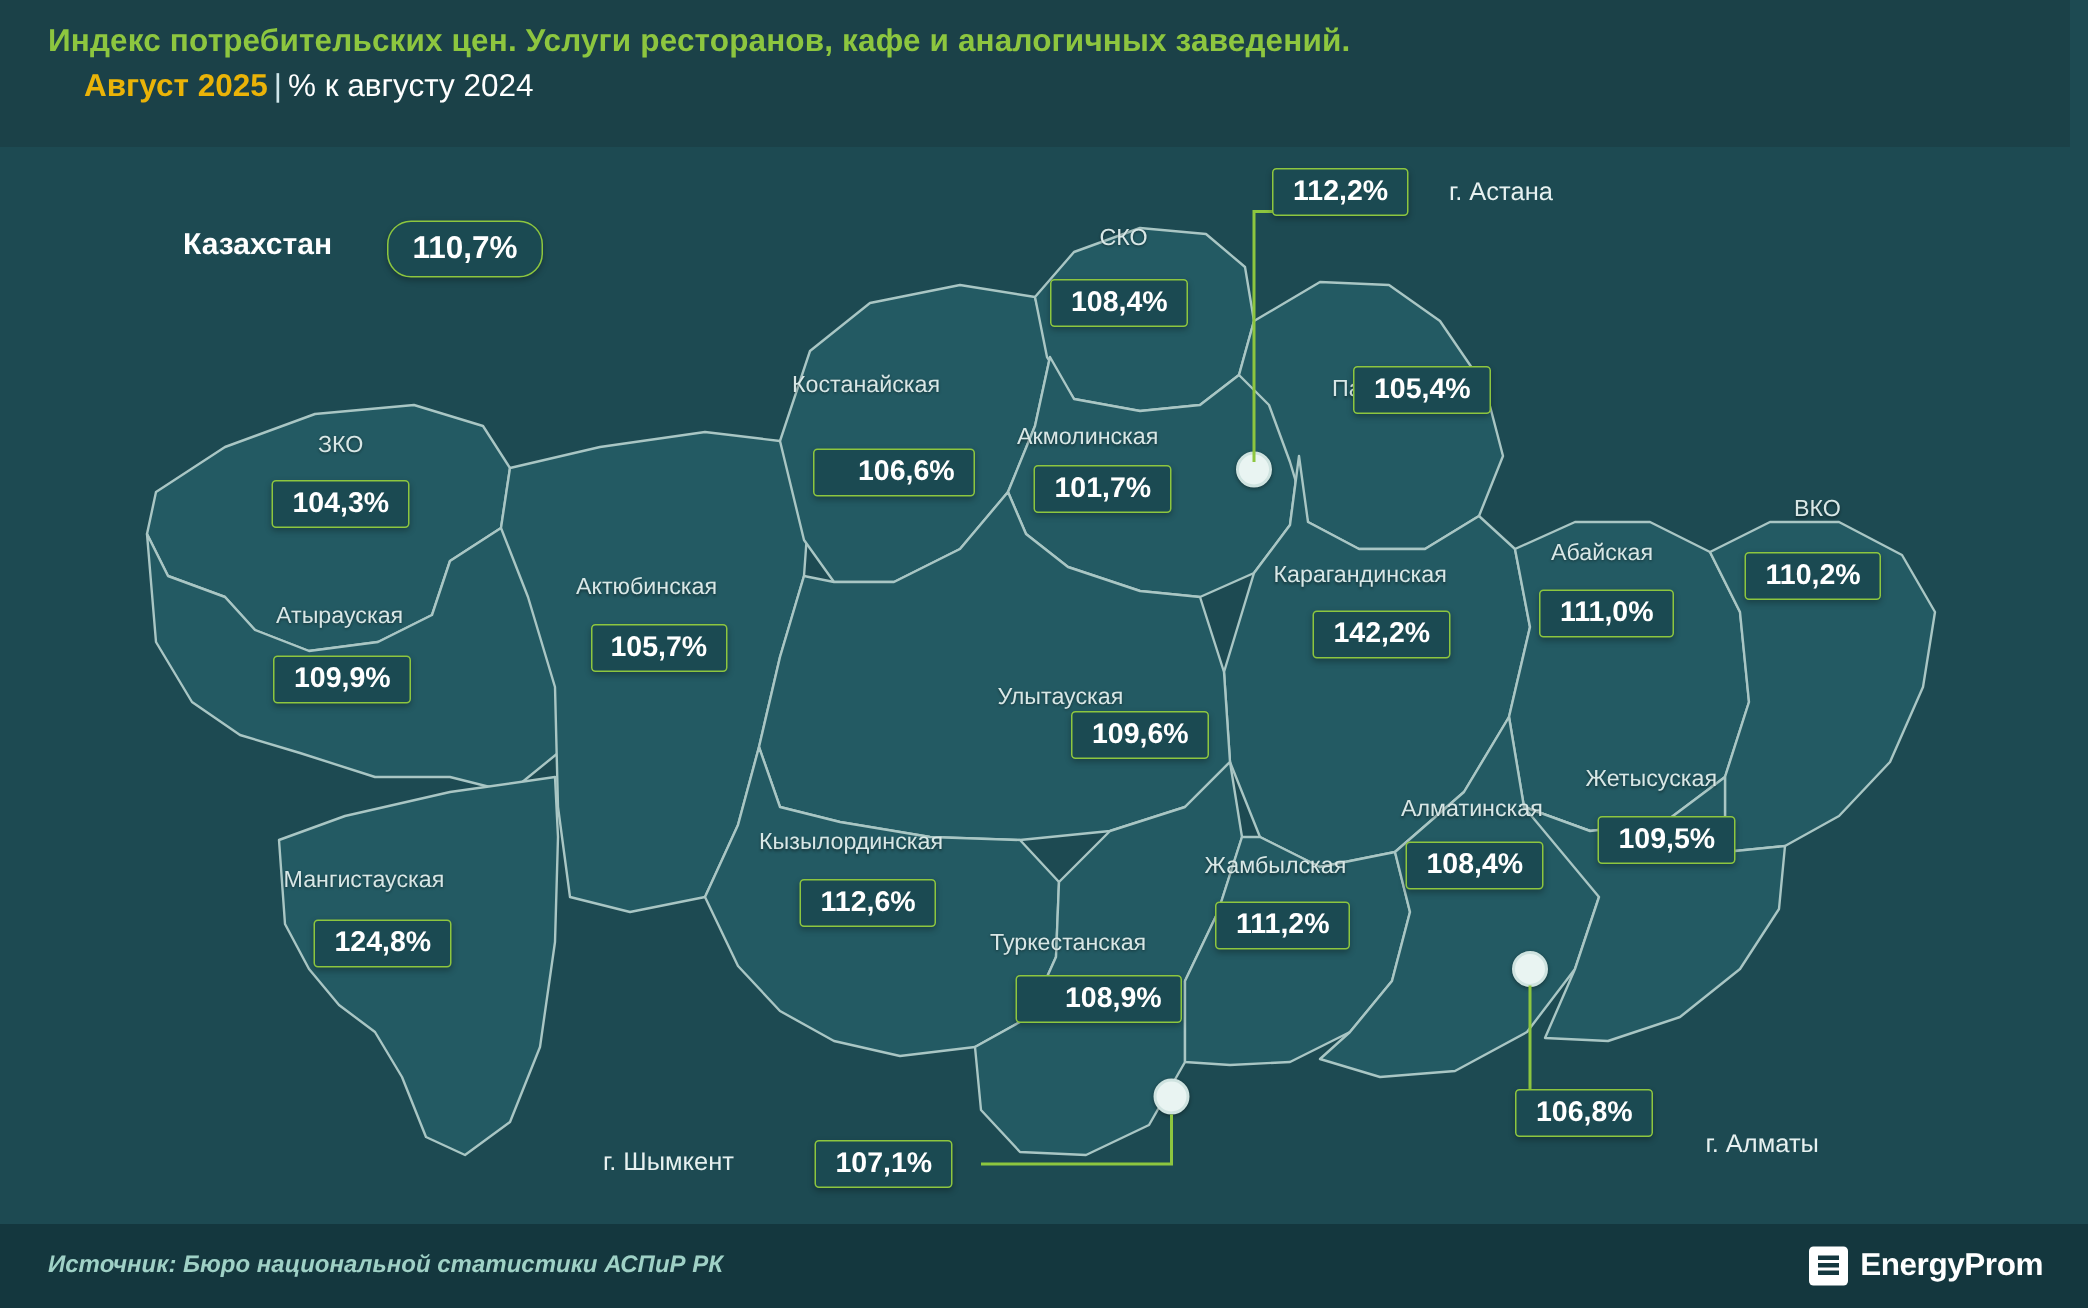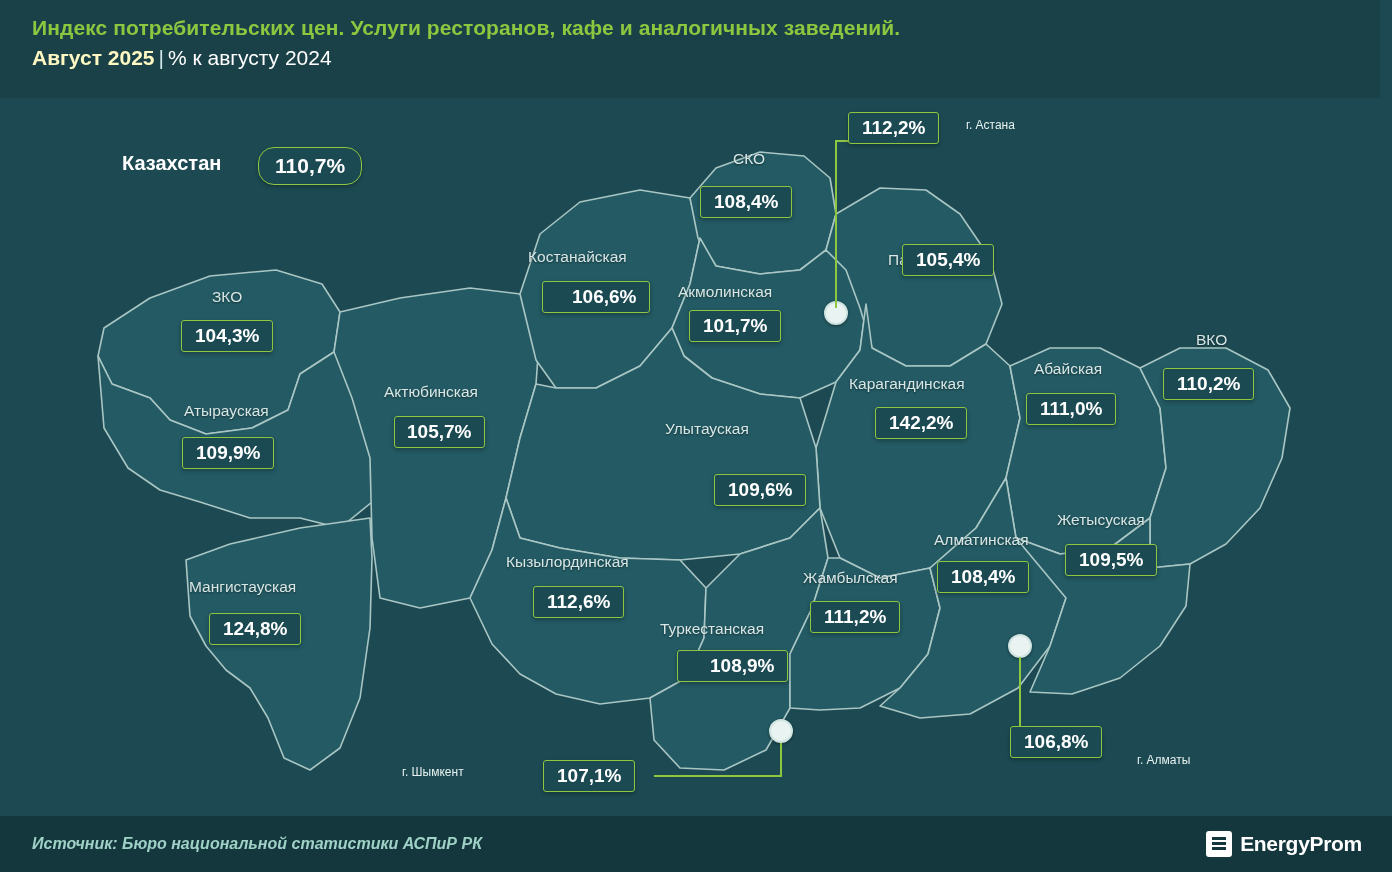--- a/index.html
+++ b/index.html
@@ -31,21 +31,22 @@
     color: #8dc63f;
     letter-spacing: 0.1px;
     margin-bottom: 6px;
   }
   .header .line2 {
     font-size: 21px;
     font-weight: bold;
     color: #ffffff;
   }
   .header .line2 .period {
-    color: #fef9c3;
+    color: #eab308;
+    margin-left: 24px;
   }
   .header .line2 .sep {
     color: #cfe6ea;
     font-weight: normal;
     padding: 0 4px;
   }
   .header .line2 .sub {
     color: #ffffff;
     font-weight: normal;
   }
@@ -129,21 +130,21 @@
   .country-label {
     position: absolute;
     color: #ffffff;
     font-size: 20px;
     font-weight: bold;
     white-space: nowrap;
   }
   .city-label {
     position: absolute;
     color: #e7f1f0;
-    font-size: 12px;
+    font-size: 17px;
     white-space: nowrap;
   }
   .city-dot {
     position: absolute;
     width: 24px; height: 24px;
     border-radius: 50%;
     background: #e9f4f2;
     border: 2px solid #cfe3e0;
     box-shadow: 0 1px 3px rgba(0,0,0,.4);
   }
@@ -205,21 +206,21 @@
     </svg>
   </div>
 
   <div class="country-label" style="left:122px; top:152px;">Казахстан</div>
   <div class="badge big" style="left:258px; top:147px;border-radius:16px;">110,7%</div>
 
   <div class="region-name" style="left:733px; top:150px;">СКО</div>
   <div class="badge" style="left:700px; top:186px;">108,4%</div>
 
   <div class="region-name" style="left:528px; top:248px;">Костанайская</div>
-  <div class="badge" style="left:542px; top:281px;padding-left:29px;">106,6%</div>
+  <div class="badge" style="left:542px; top:299px;padding-left:29px;">106,6%</div>
 
   <div class="region-name" style="left:678px; top:283px;">Акмолинская</div>
   <div class="badge" style="left:689px; top:310px;">101,7%</div>
 
   <div class="region-name" style="left:888px; top:213px;margin-top:38px;">Павлодарская</div>
   <div class="badge" style="left:902px; top:244px;">105,4%</div>
 
   <div class="region-name" style="left:212px; top:288px;">ЗКО</div>
   <div class="badge" style="left:181px; top:320px;">104,3%</div>
 
@@ -231,21 +232,21 @@
 
   <div class="region-name" style="left:849px; top:375px;">Карагандинская</div>
   <div class="badge" style="left:875px; top:407px;">142,2%</div>
 
   <div class="region-name" style="left:1034px; top:360px;">Абайская</div>
   <div class="badge" style="left:1026px; top:393px;">111,0%</div>
 
   <div class="region-name" style="left:1196px; top:331px;">ВКО</div>
   <div class="badge" style="left:1163px; top:368px;">110,2%</div>
 
-  <div class="region-name" style="left:665px; top:420px;">Улытауская</div>
+  <div class="region-name" style="left:665px; top:456px;">Улытауская</div>
   <div class="badge" style="left:666px; top:474px;margin-left:48px;">109,6%</div>
 
   <div class="region-name" style="left:189px; top:578px;">Мангистауская</div>
   <div class="badge" style="left:209px; top:613px;">124,8%</div>
 
   <div class="region-name" style="left:506px; top:553px;">Кызылординская</div>
   <div class="badge" style="left:533px; top:586px;">112,6%</div>
 
   <div class="region-name" style="left:660px; top:620px;">Туркестанская</div>
   <div class="badge" style="left:677px; top:650px;padding-left:32px;">108,9%</div>

